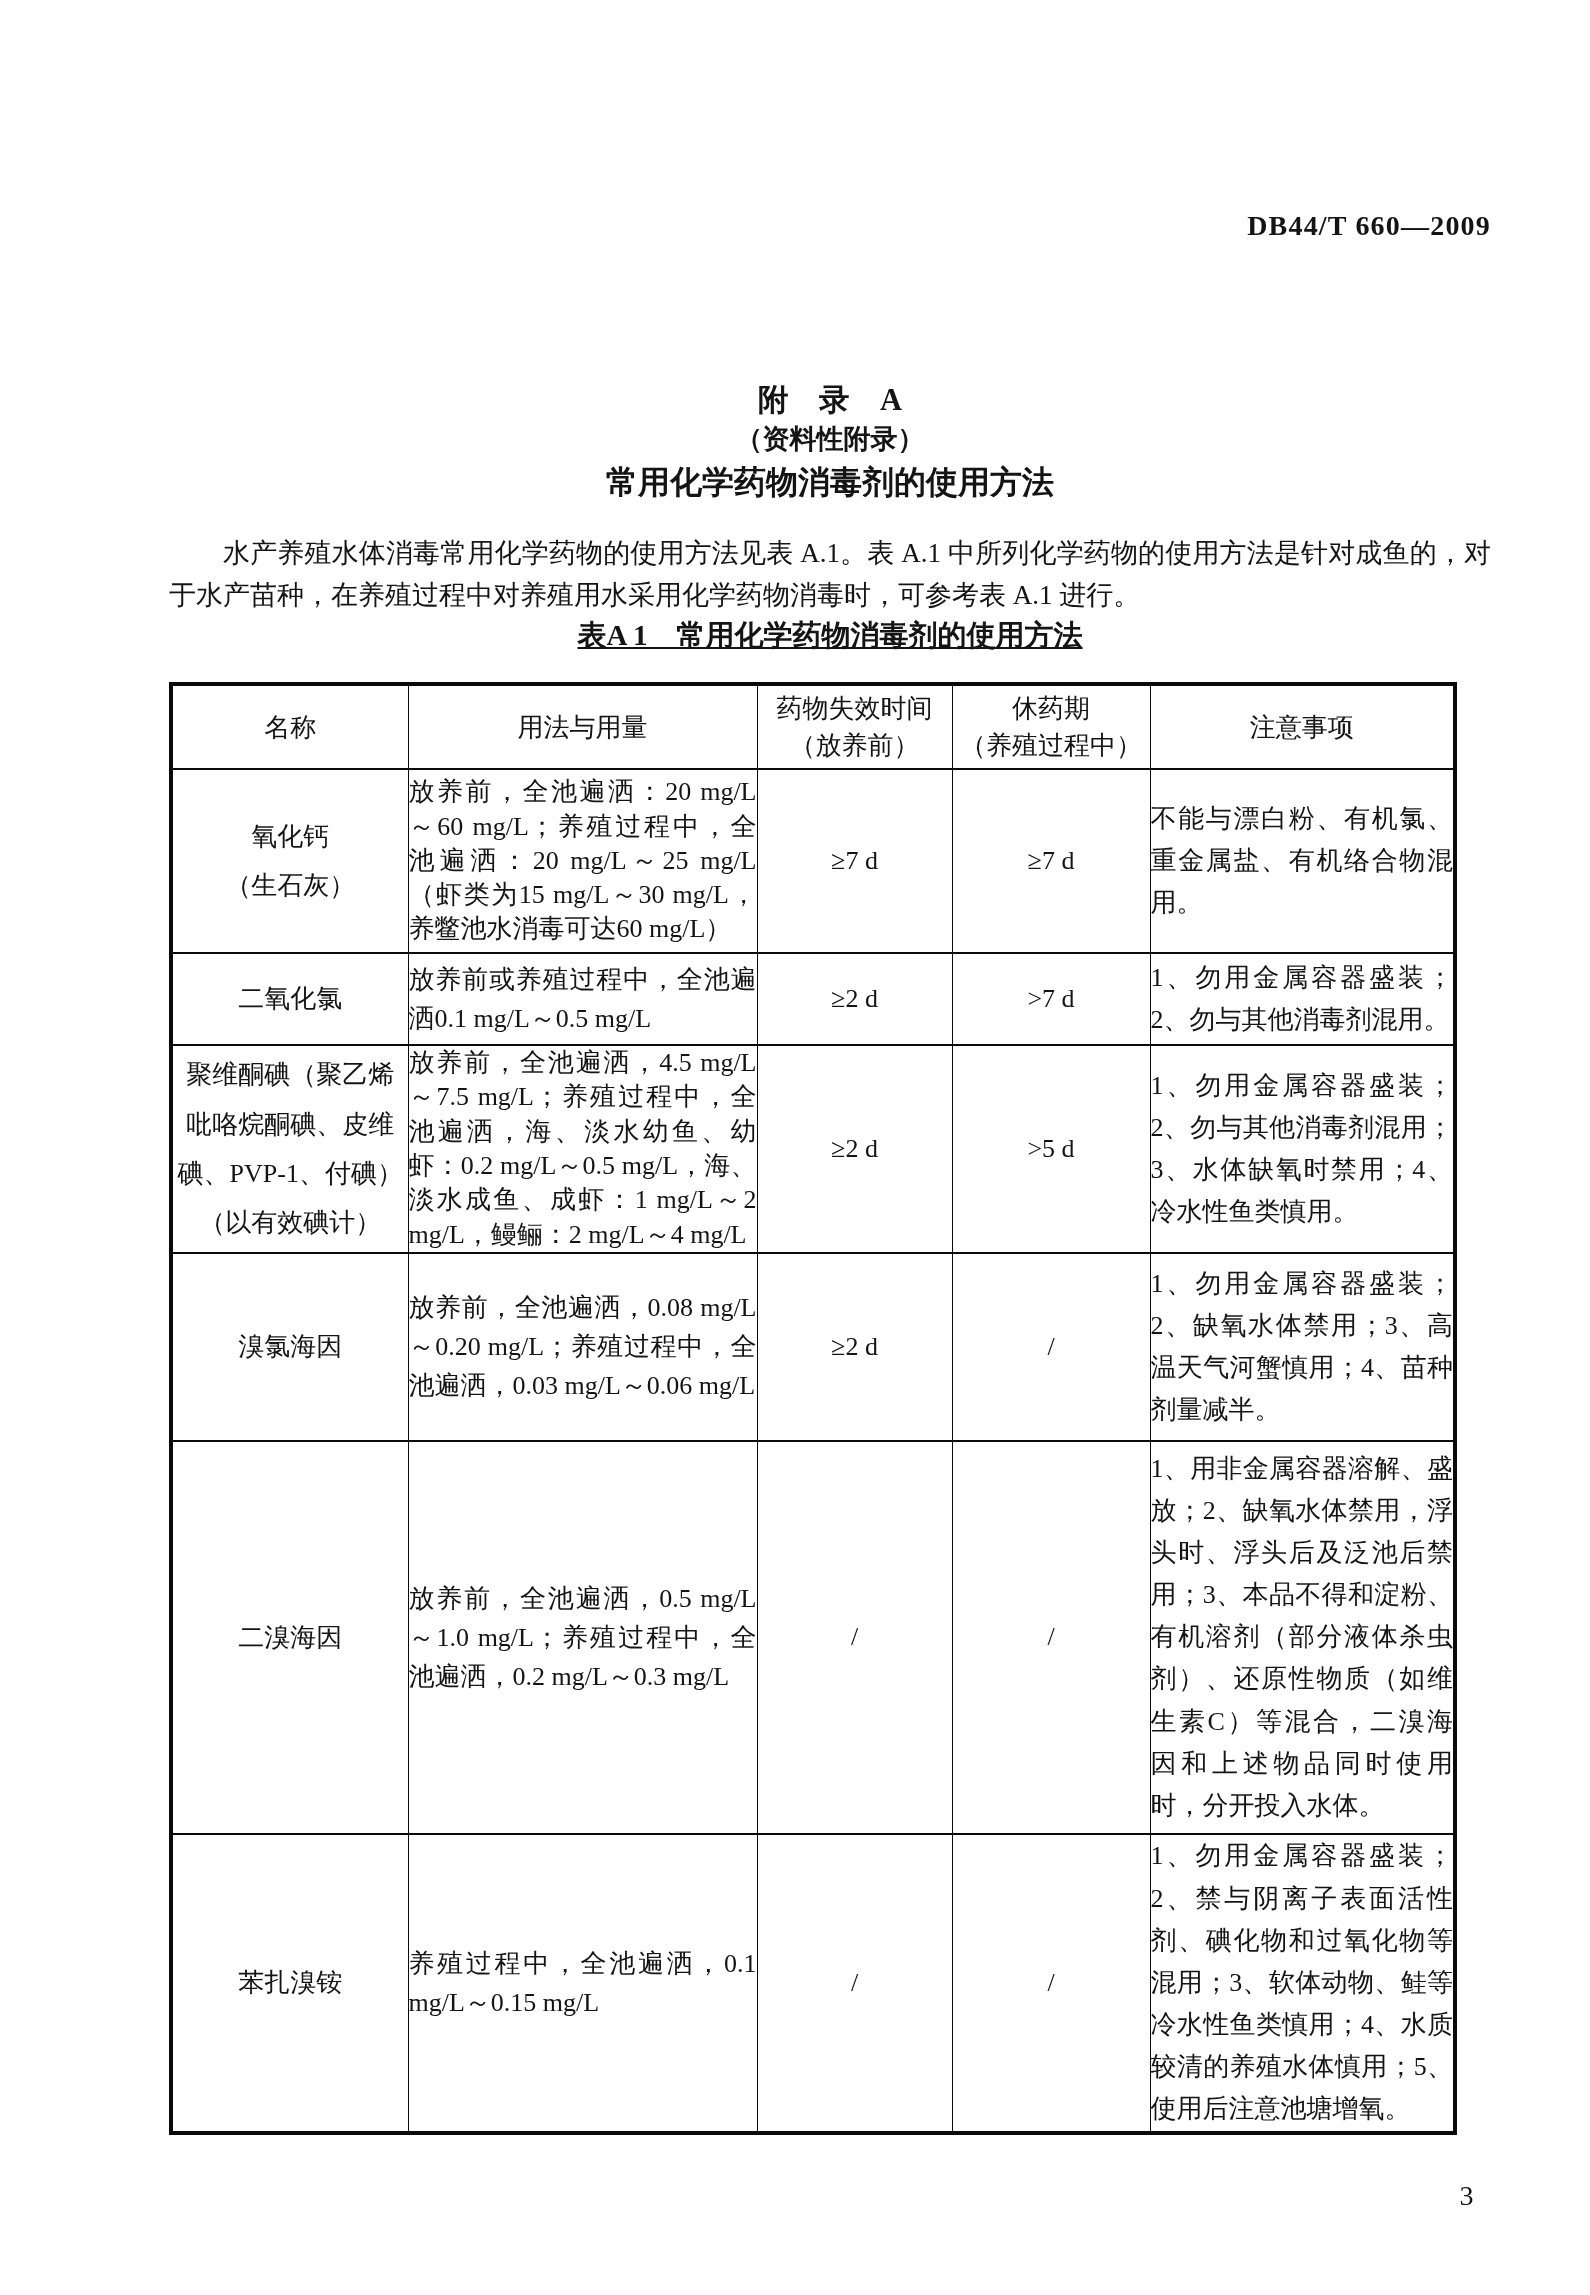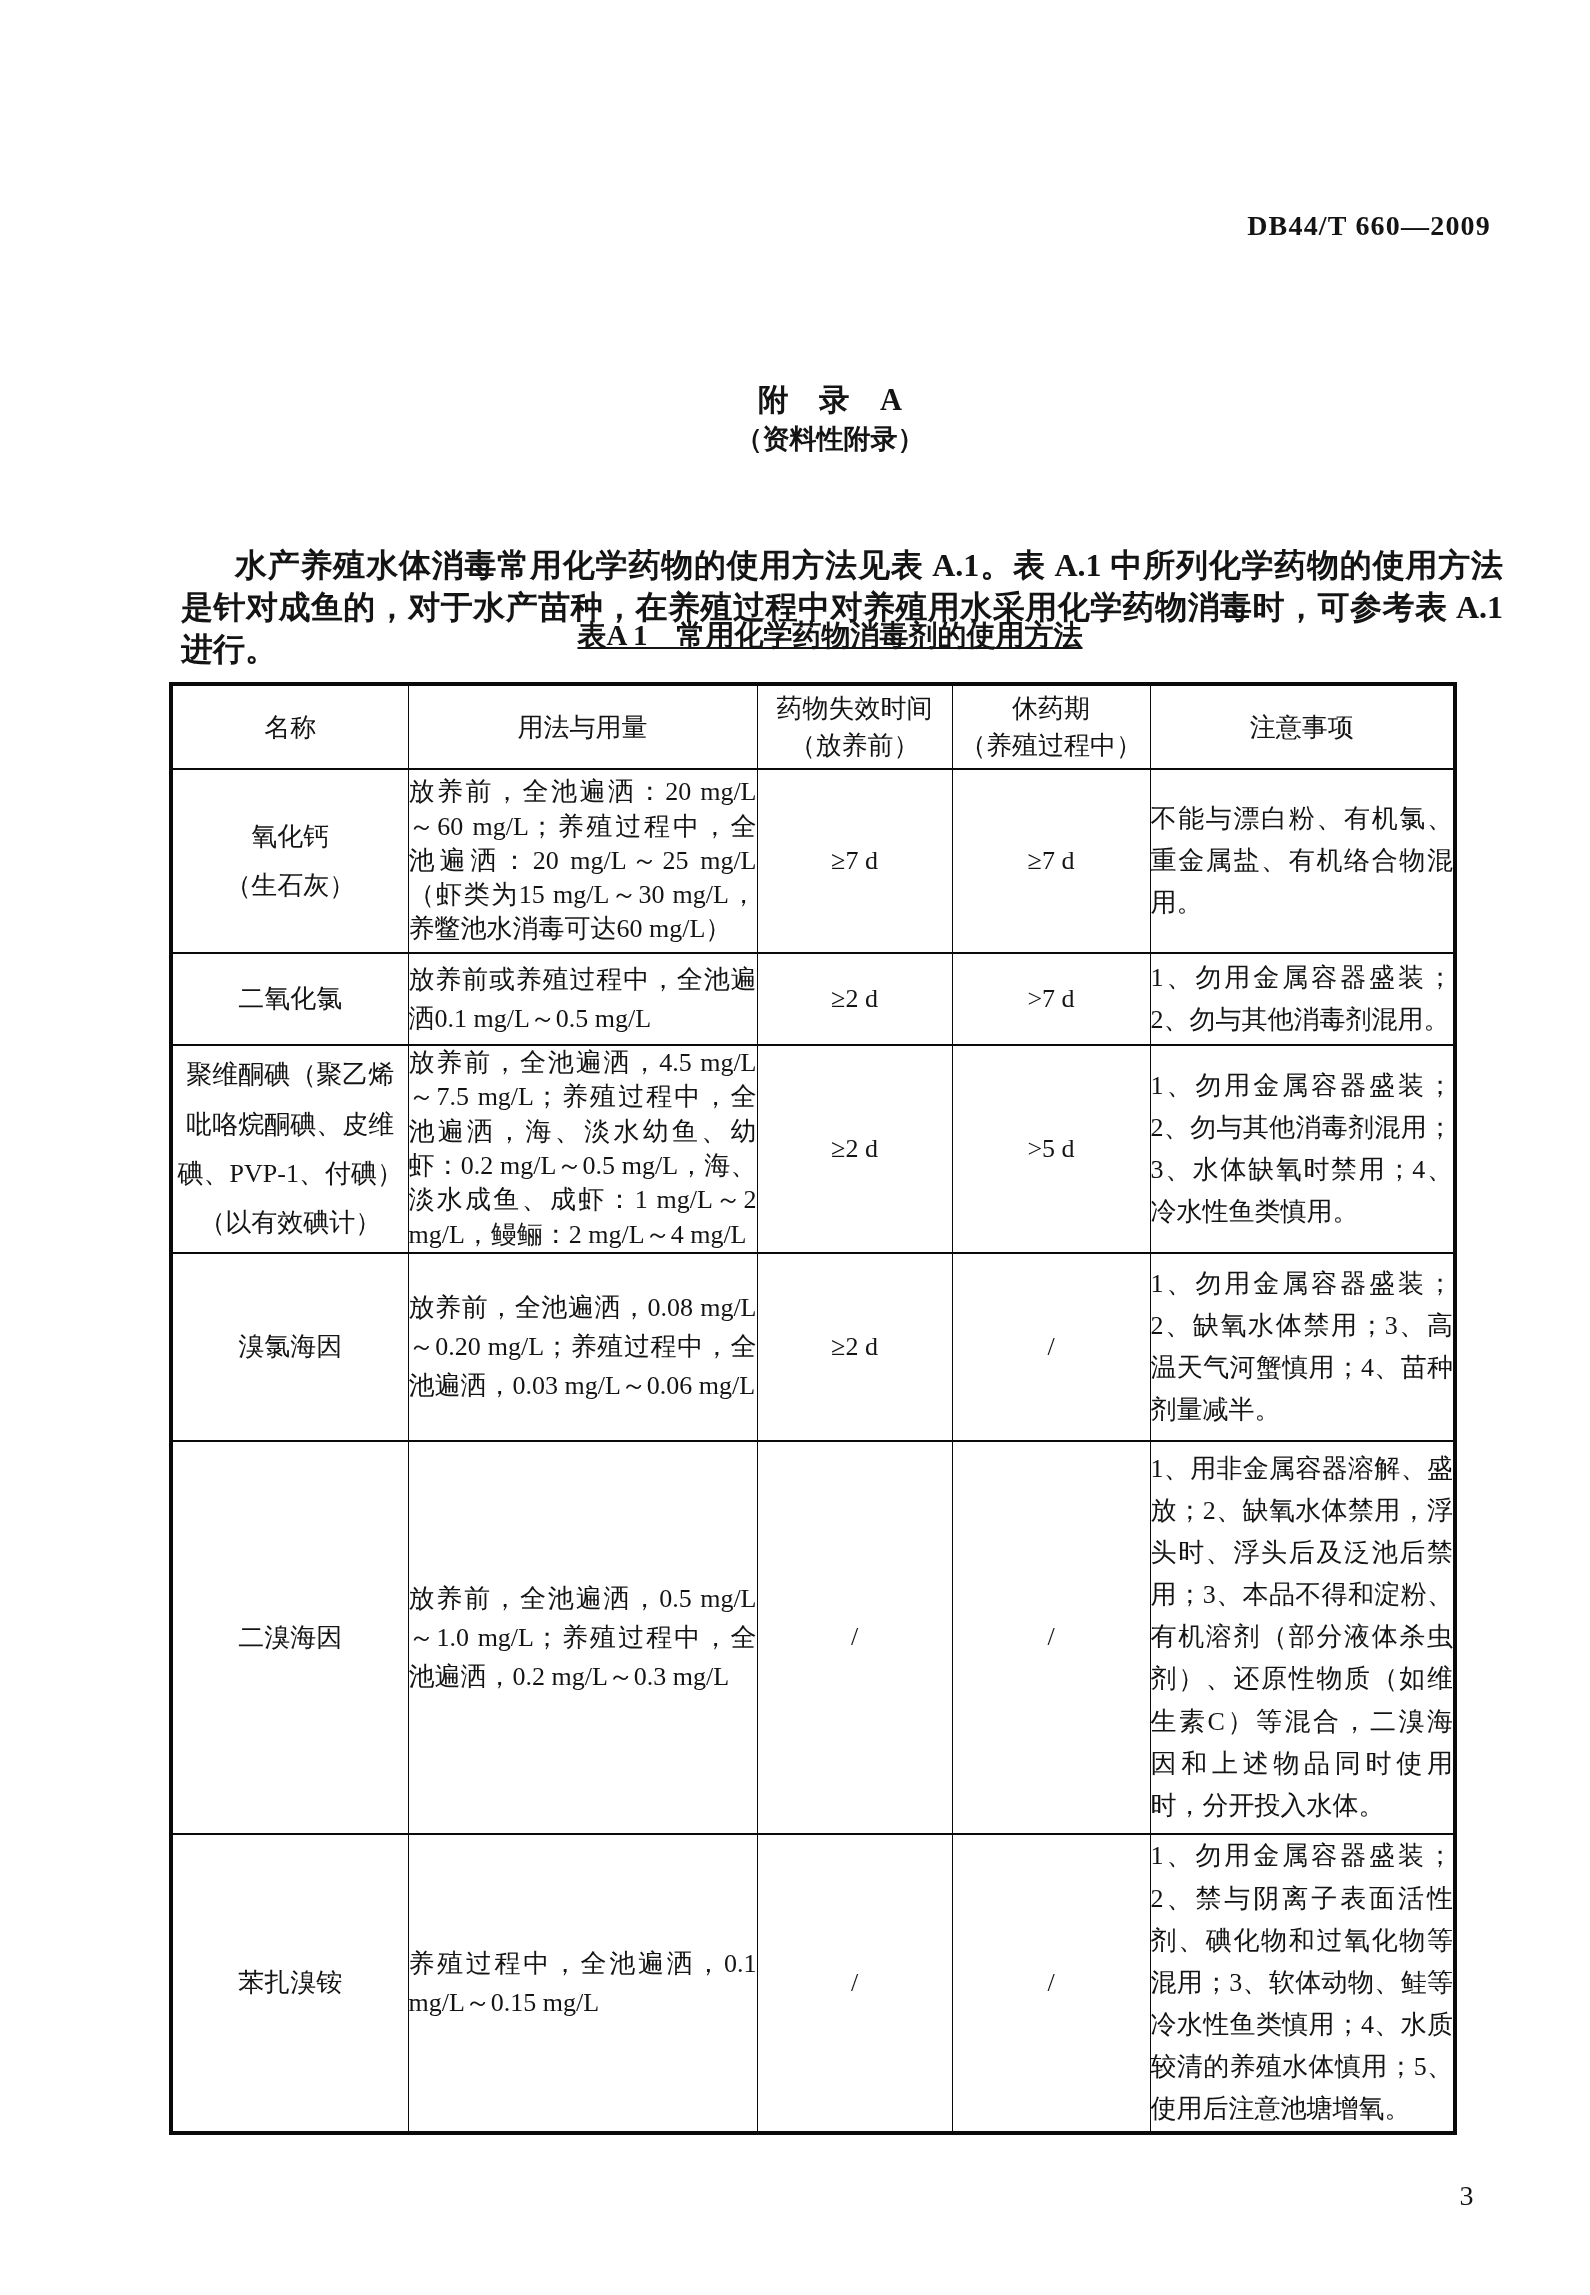--- a/index.html
+++ b/index.html
@@ -17,24 +17,23 @@
     text-align:right;font-size:28px;font-weight:bold;
     letter-spacing:1.2px;
   }
   .title1{position:absolute;top:380px;left:0;width:100%;text-align:center;
     font-size:30.5px;font-weight:bold;}
   .title2{position:absolute;top:421px;left:0;width:100%;text-align:center;
     font-size:27px;font-weight:bold;}
   .title3{position:absolute;top:461px;left:0;width:100%;text-align:center;
     font-size:32px;font-weight:bold;}
   .para{
-    position:absolute;top:532px;left:0;width:100%;margin:12px;
-    font-size:32px;line-height:42px;text-indent:54px;
+    position:absolute;top:532px;left:0;width:100%;margin:0;
+    font-size:27px;line-height:42px;text-indent:54px;
     text-align:justify;
-    font-weight:bold;
   }
   .caption{position:absolute;top:616px;left:0;width:100%;text-align:center;
     font-size:29px;font-weight:bold;text-decoration:underline;}
   table.tbl{
     position:absolute;top:682px;left:0;
     border-collapse:collapse;table-layout:fixed;
     width:1284px;
     font-size:26px;
   }
   table.tbl td,table.tbl th{
@@ -69,20 +68,21 @@
 </head>
 <body>
 
 <div class="page">
   <div class="content">
 
     <div class="doc-code">DB44/T 660—2009</div>
 
     <div class="title1">附　录　A</div>
     <div class="title2">（资料性附录）</div>
+    <div class="title3">常用化学药物消毒剂的使用方法</div>
 
     <p class="para">水产养殖水体消毒常用化学药物的使用方法见表 A.1。表 A.1 中所列化学药物的使用方法是针对成鱼的，对于水产苗种，在养殖过程中对养殖用水采用化学药物消毒时，可参考表 A.1 进行。</p>
 
     <div class="caption">表A 1　常用化学药物消毒剂的使用方法</div>
 
     <table class="tbl">
       <colgroup>
         <col style="width:237px">
           <col style="width:349px">
           <col style="width:195px">

